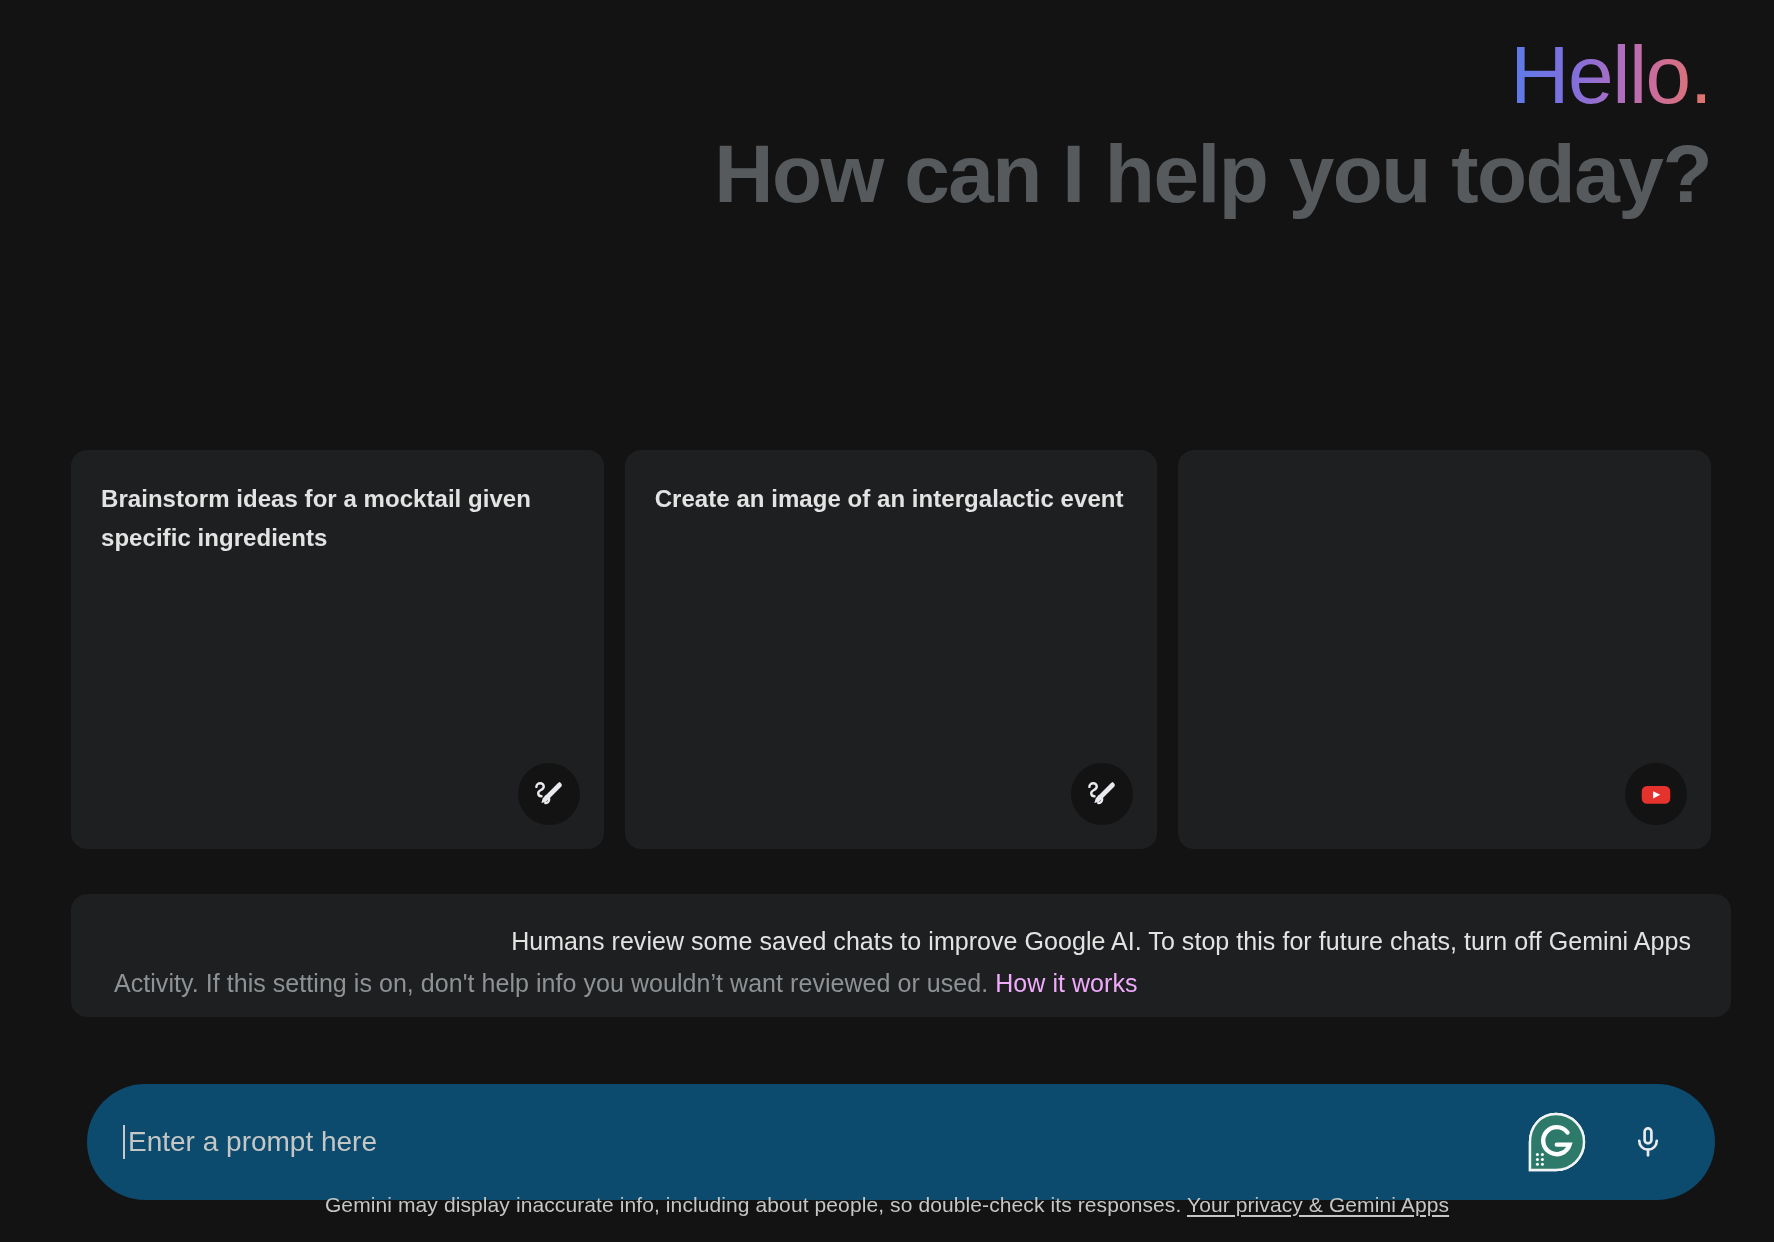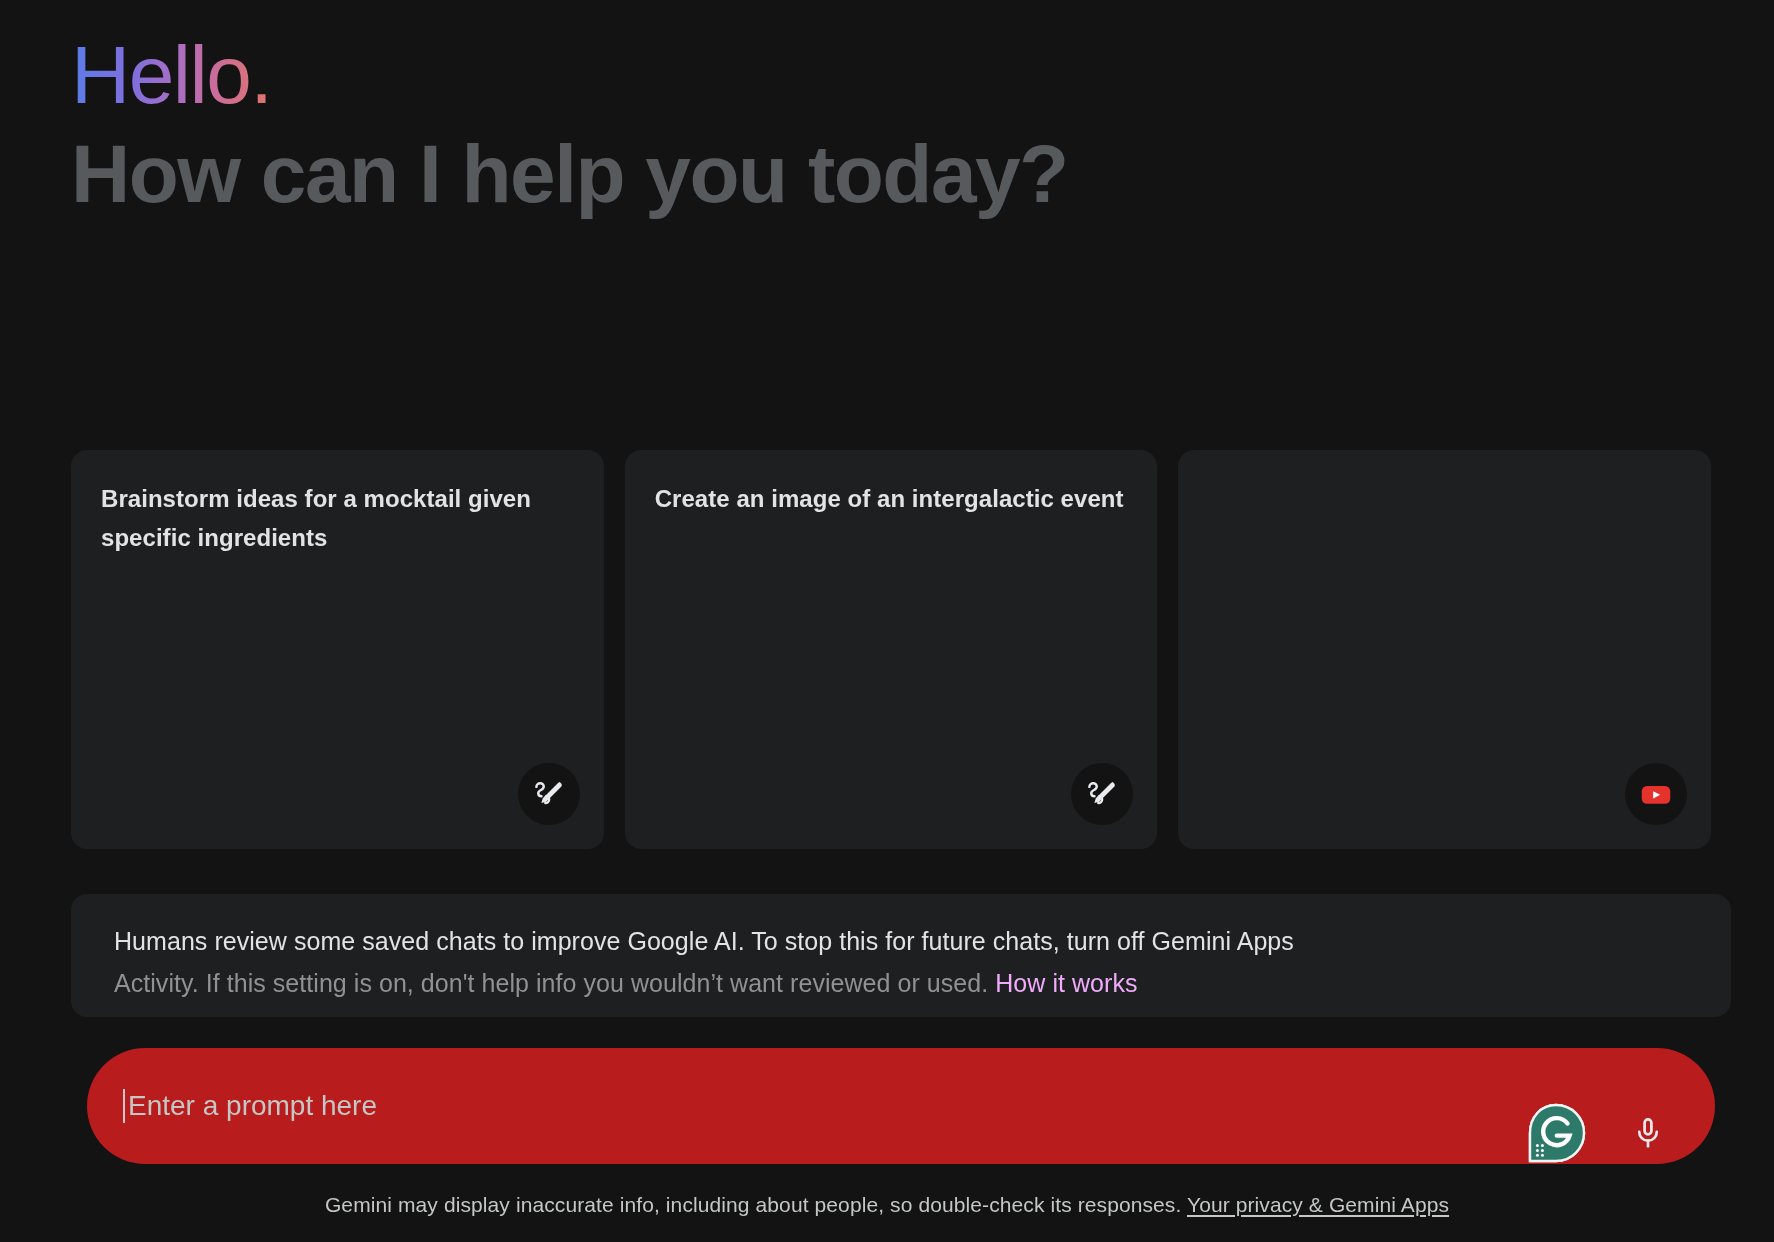--- a/index.html
+++ b/index.html
@@ -17,20 +17,21 @@
     color: #e3e3e3;
     position: relative;
   }
 
   
   .greeting-wrap {
     position: absolute;
     left: 71px;
     top: 34px;
     width: 1640px;
+    text-align: right;
   }
 
   .greeting-hello {
     font-size: 82px;
     line-height: 1.0;
     font-weight: 500;
     letter-spacing: -1.5px;
     background: linear-gradient(90deg, #5b7ce8 0%, #7f6fdd 30%, #a86ec4 52%, #c96c9e 70%, #e07568 100%);
     -webkit-background-clip: text;
     background-clip: text;
@@ -102,20 +103,21 @@
     border-radius: 16px;
     padding: 30px 40px 0 43px;
   }
 
   .disclaimer-line1 {
     font-size: 25px;
     line-height: 1.38;
     color: #e3e3e3;
     font-weight: 400;
     letter-spacing: 0.05px;
+    text-align: right;
   }
 
   .disclaimer-line2 {
     font-size: 25px;
     line-height: 1.38;
     color: #8e9295;
     font-weight: 400;
     letter-spacing: 0.05px;
     margin-top: 7px;
   }
@@ -123,27 +125,27 @@
   .inline-link {
     color: #f0abfc;
     text-underline-offset: 4px;
     cursor: pointer;
   }
 
   
   .input-bar {
     position: absolute;
     left: 87px;
-    top: 1048px;
+    top: 1084px;
     width: 1628px;
     height: 116px;
-    background: #b91c1c;
+    background: #0c4a6e;
     border-radius: 58px;
     display: flex;
-    align-items: flex-end;
+    align-items: center;
     padding: 0 42px 0 36px;
   }
 
   .input-field {
     flex: 1 1 auto;
     display: flex;
     align-items: center;
     height: 100%;
     cursor: text;
     min-width: 0;

